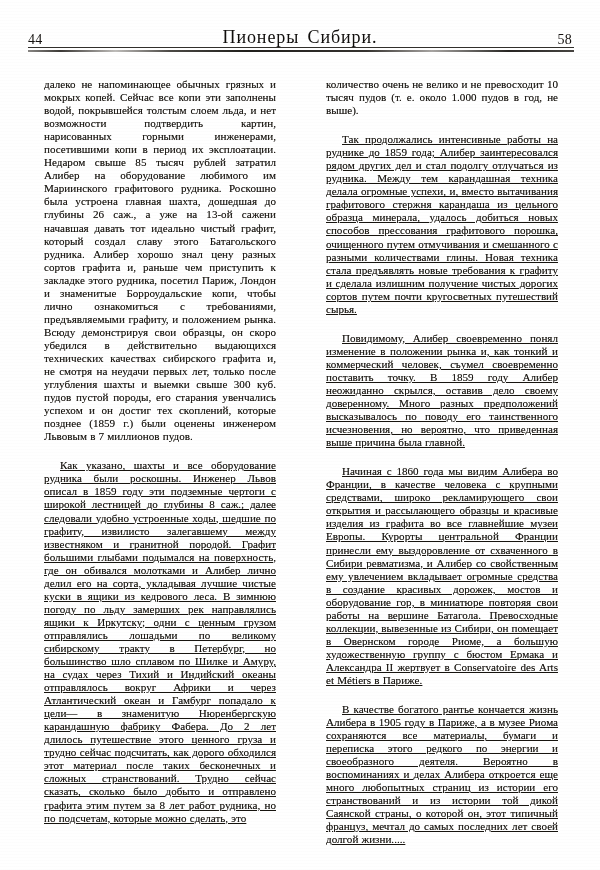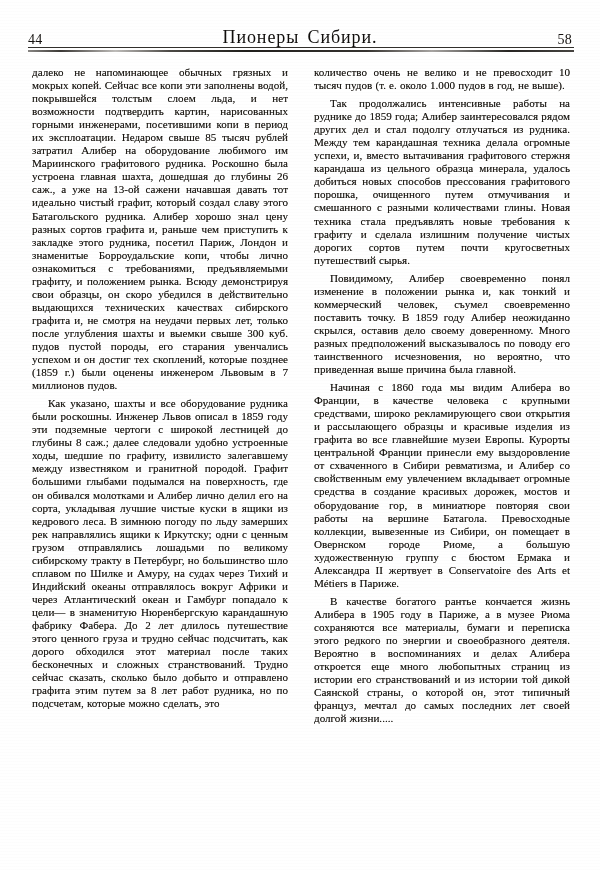--- a/index.html
+++ b/index.html
@@ -105,30 +105,31 @@
   .col {
     width: 268px;
     font-size: 11.1px;
     line-height: 13.05px;
     text-align: justify;
     text-justify: inter-word;
     hyphens: manual;
     -webkit-hyphens: manual;
   }
   .col p {
-    margin: 4px;
+    margin: 16px;
     text-indent: 16px;
     text-align: justify;
     word-spacing: .4px;
   }
   .col p.cont {
     text-indent: 0;
   }
   .col p + p {
     margin-top: 5px;
+    text-decoration: underline;
   }
   
   .col p {
     color: #17140f;
     text-shadow: 0 0 .35px rgba(20,18,14,.5);
   }
 </style>
 </head>
 <body>
 

